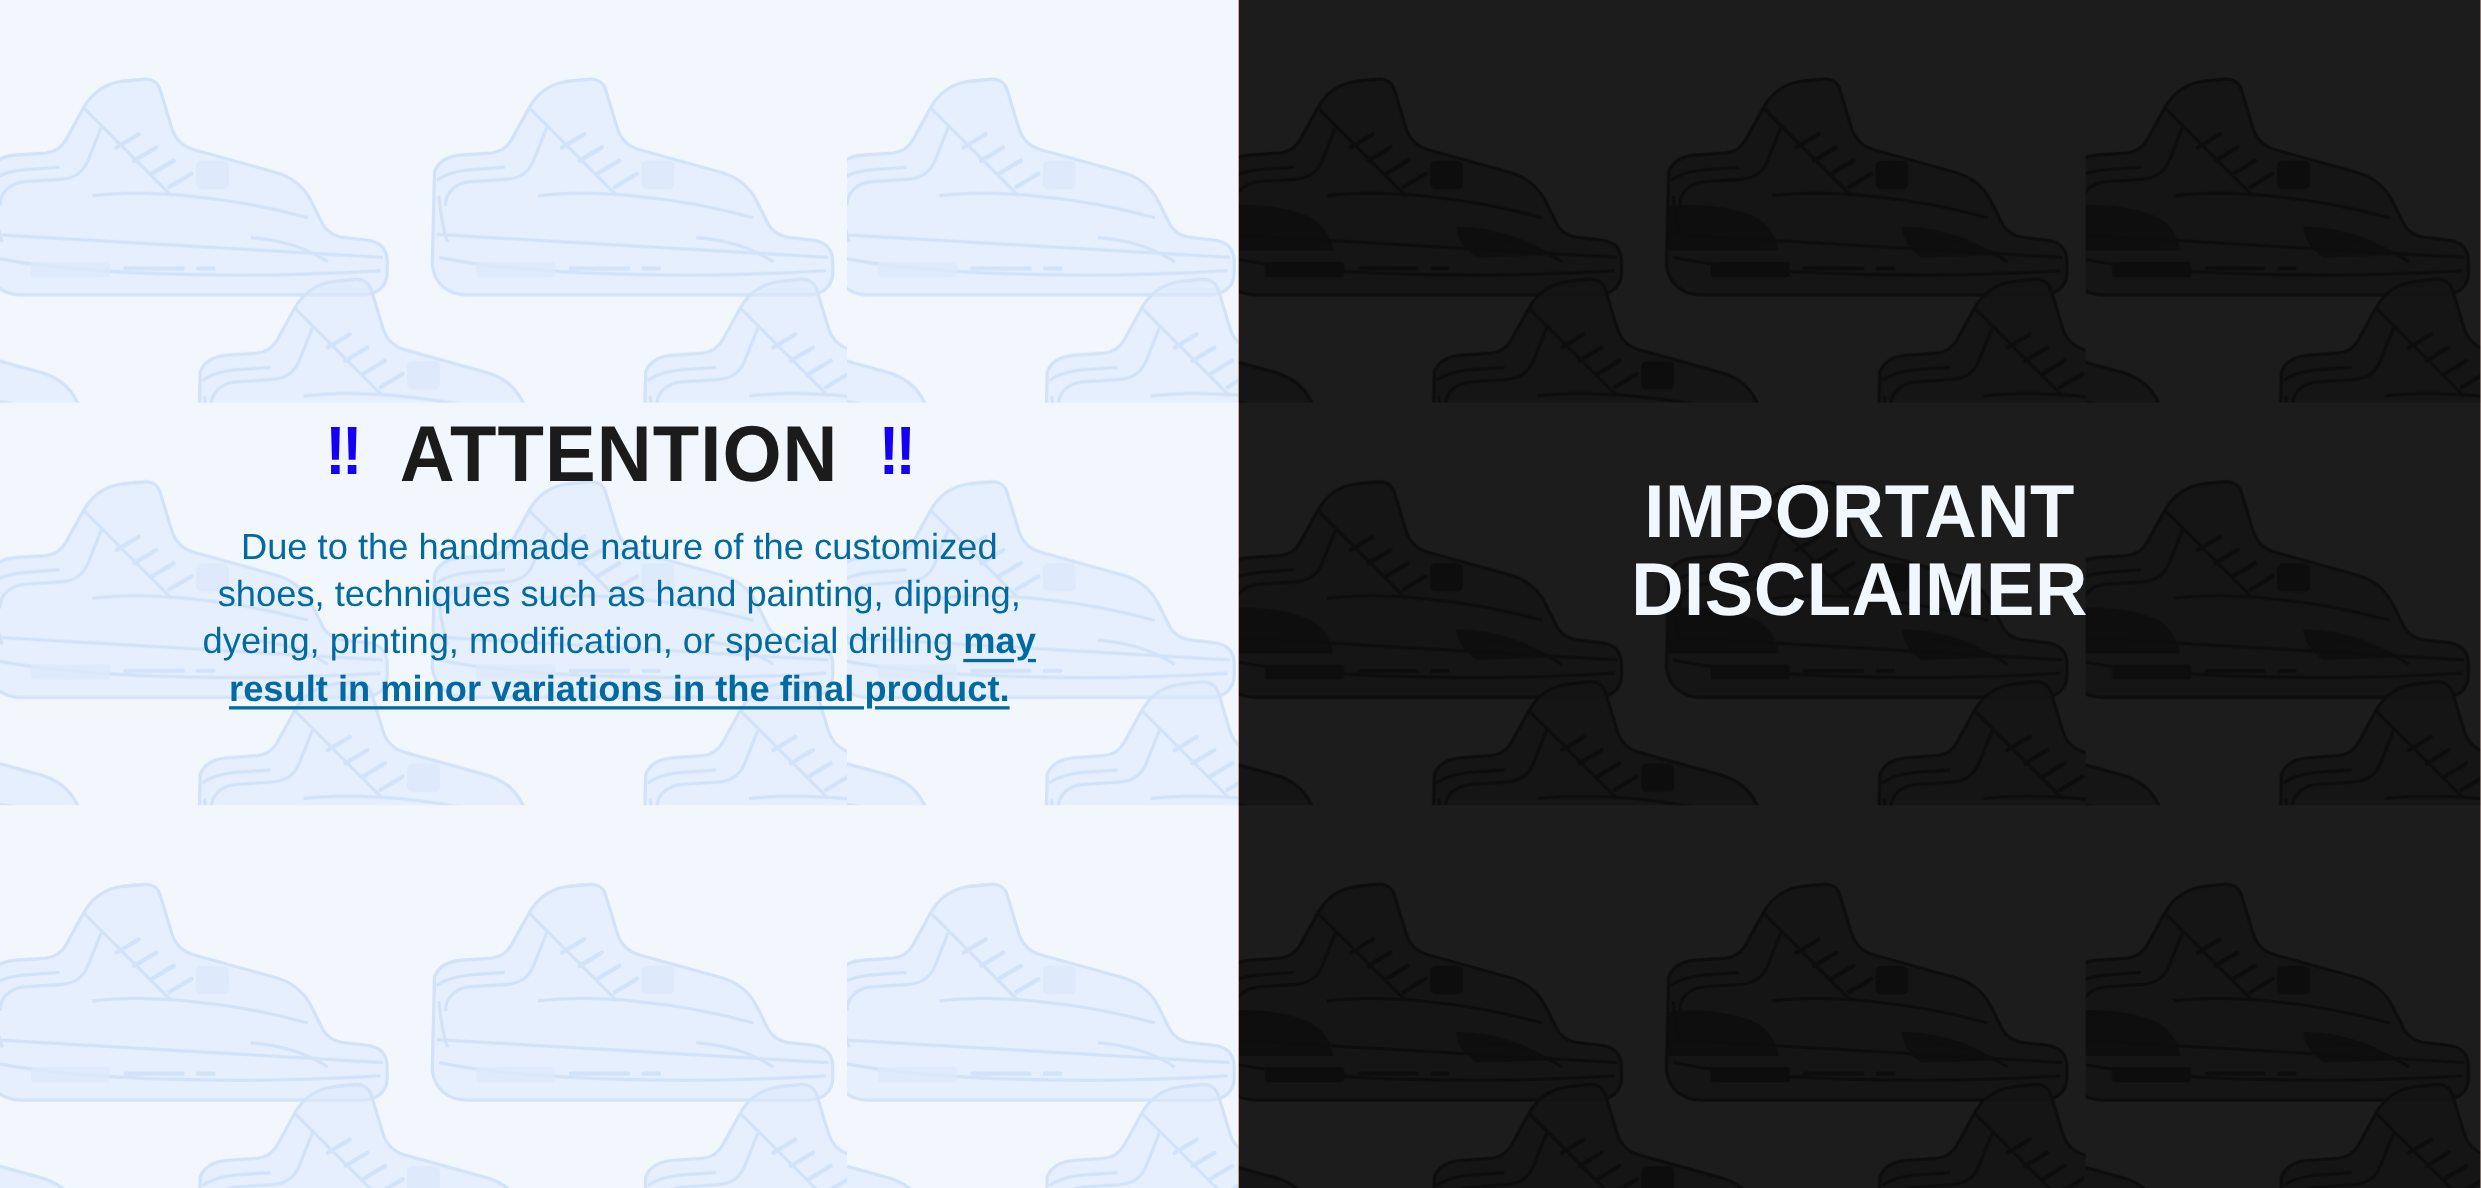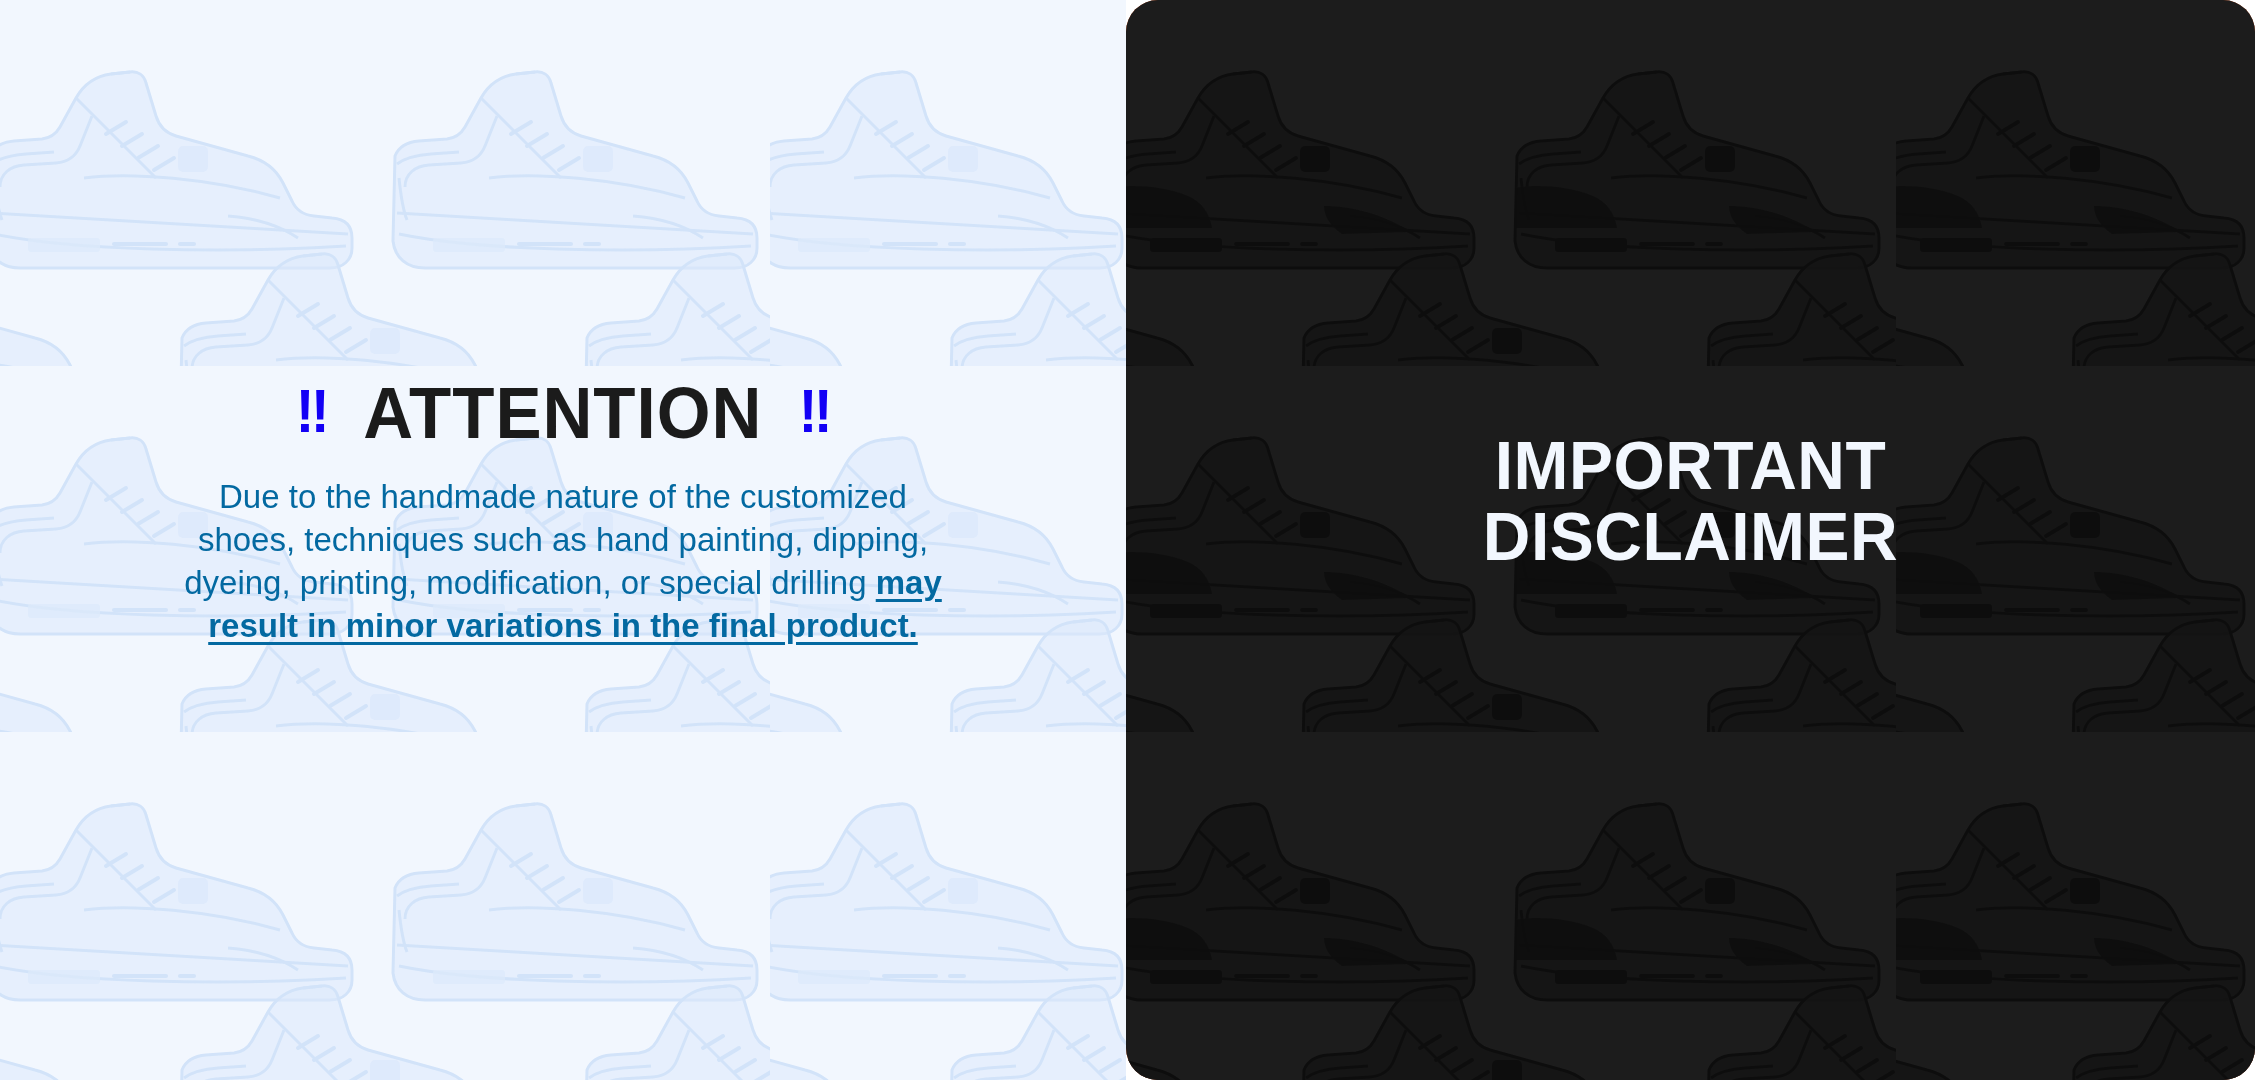--- a/index.html
+++ b/index.html
@@ -17,21 +17,21 @@
   
   .panel {
     position:relative;
     height:1080px;
     overflow:hidden;
     display:flex;
     align-items:center;
     justify-content:center;
   }
   .panel-left  { width:1126px; background:#F2F7FE; }
-  .panel-right { width:1129px; background:#c2410c;border-radius:32px; }
+  .panel-right { width:1129px; background:#c2410c; }
 
   
   .pattern {
     position:absolute;
     top:0; left:0;
     width:100%; height:100%;
     pointer-events:none;
   }
   .pattern svg { display:block; width:100%; height:100%; }
 

